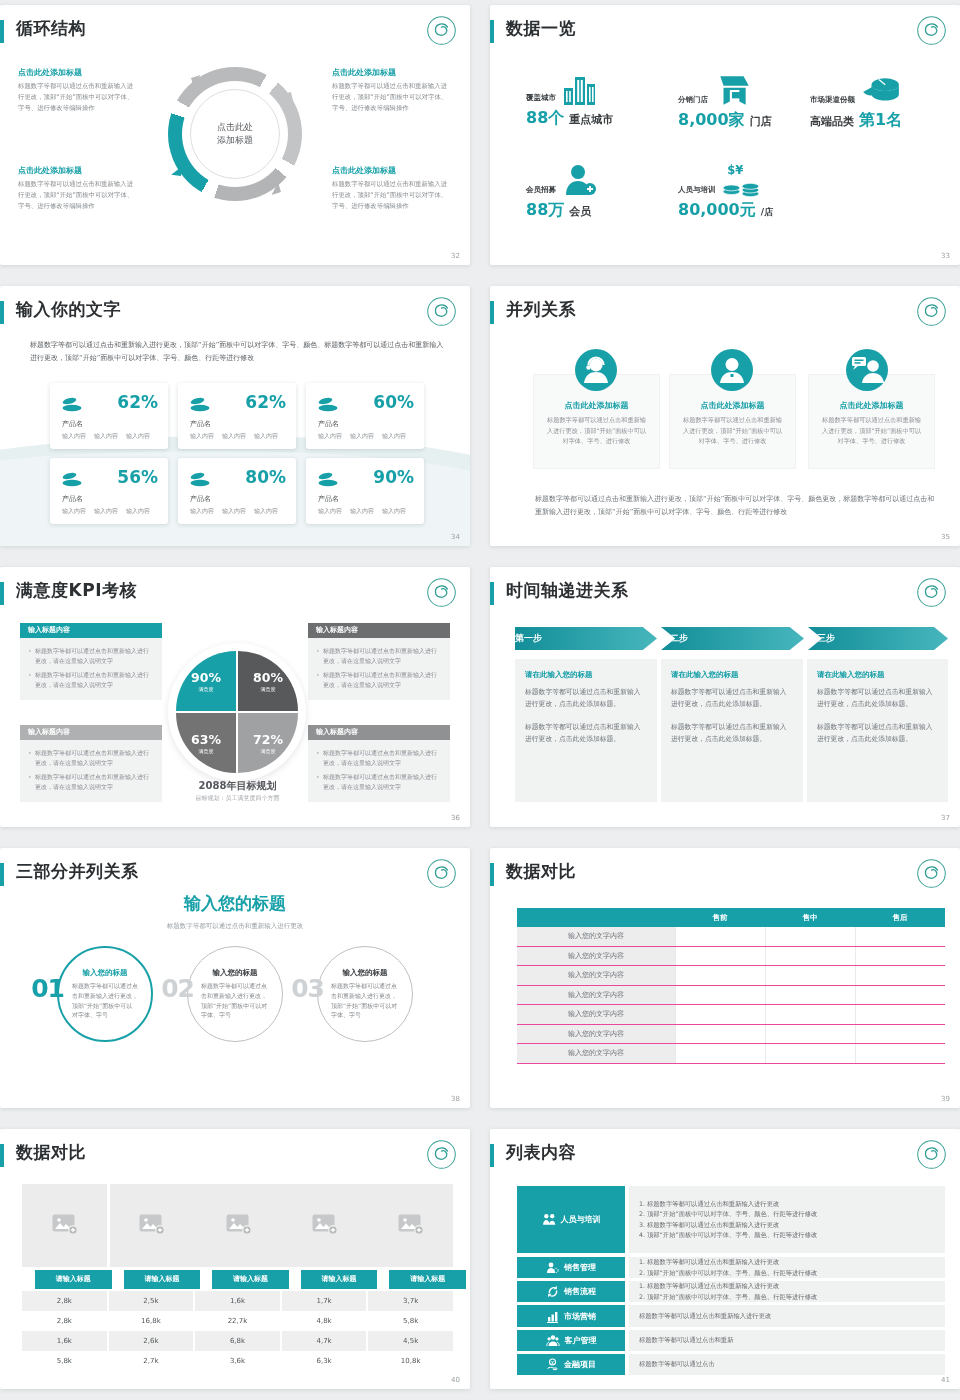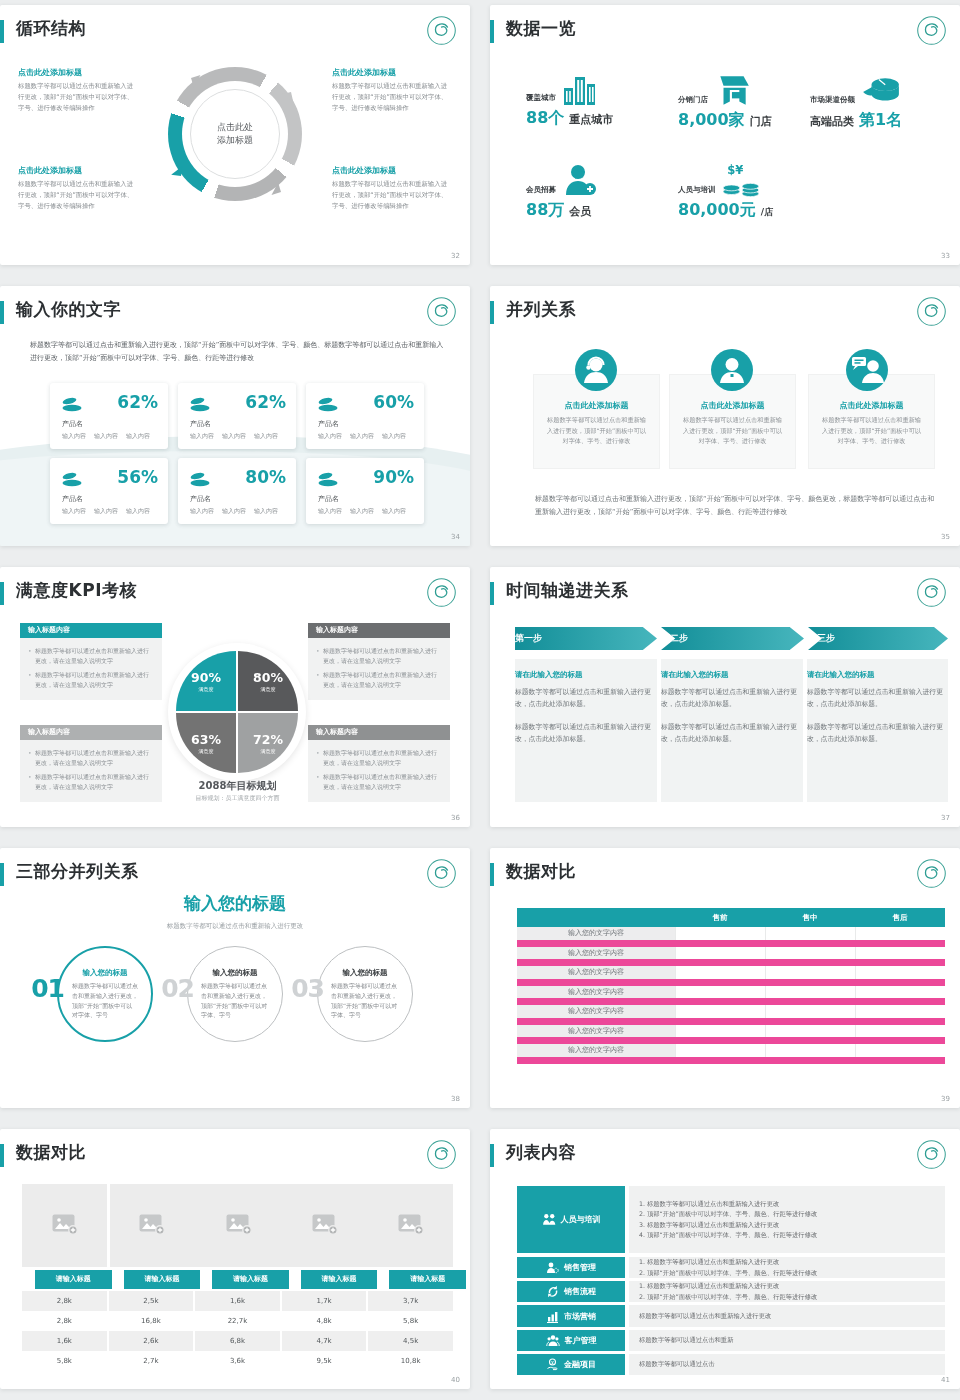--- a/index.html
+++ b/index.html
@@ -55,36 +55,36 @@
 .ki:before{content:"•";position:absolute;left:0;top:0;color:#b0b4b7}
 .pie{position:absolute;left:176px;top:84px;width:122px;height:122px}
 .pieo{position:absolute;inset:-8px;background:#fff;border-radius:50%;box-shadow:0 2px 7px rgba(0,0,0,.10)}
 .q{position:absolute;width:60px;height:60px;color:#fff;display:flex;flex-direction:column;align-items:center;justify-content:center}
 .qp{font-size:12.5px;font-weight:bold}
 .ql{font-size:5px;margin-top:1px}
 .c361{position:absolute;left:130px;width:215px;top:212px;text-align:center;font-size:10px;font-weight:bold;color:#55585c}
 .c362{position:absolute;left:130px;width:215px;top:227px;text-align:center;font-size:6px;color:#a0a5a8}
 
 .arw{position:absolute;top:60px;height:23px;line-height:23px;text-align:left;color:#fff;font-size:9px;font-weight:bold;background:linear-gradient(90deg,#128e98,#47b6bd)}
-.tcard{position:absolute;top:92px;width:142px;height:143px;background:#f1f3f3;padding:11px 0}
+.tcard{position:absolute;top:92px;width:142px;height:143px;background:#f1f3f3;padding:11px 10px}
 .tcard h4{margin:0 0 7px;font-size:7.5px;color:var(--teal)}
 .tcard p{margin:0 0 11px;font-size:6.8px;color:#70767a;line-height:1.75}
 
 .h38{position:absolute;left:0;right:0;top:44px;text-align:center;font-size:17px;font-weight:bold;color:var(--teal);margin:0}
 .sb38{position:absolute;left:0;right:0;top:74px;text-align:center;font-size:6.5px;color:#9aa0a4}
 .cir{position:absolute;top:98px;width:96px;height:96px;border-radius:50%;background:#fff;display:flex;flex-direction:column;justify-content:center;padding:0 13px}
 .cir h5{margin:0 0 3px;font-size:7.5px;text-align:center;color:#3c4043}
 .cir p{margin:0;font-size:6px;color:#85898d;line-height:1.6}
 .no{position:absolute;top:126px;width:40px;text-align:right;font-size:25px;font-weight:bold;letter-spacing:-1px;color:#cfd2d4}
 
 .t39{position:absolute;left:27px;top:60px;width:428px}
 .thead{display:flex;height:19px;background:var(--teal)}
 .th0{width:158px}
 .thc{flex:1;line-height:19px;text-align:center;color:#fff;font-size:7.5px;font-weight:bold}
-.trow{display:flex;height:19.5px;border-bottom:7px solid #ec4899}
+.trow{display:flex;height:19.5px;border-bottom:1px solid #ec4899}
 .td0{width:158px;background:#ededee;font-size:7px;color:#6e7377;display:flex;align-items:center;justify-content:center}
 .tdc{flex:1;border-left:1px solid #e9eaea}
 
 .iz{position:absolute;top:55px;height:83px;background:#ececec}
 .ph{position:absolute;top:85px}
 .h40{position:absolute;left:35px;top:141px;width:431px;display:flex;gap:12px}
 .hc{flex:1;height:19px;line-height:19px;background:var(--teal);color:#fff;text-align:center;font-size:7px;font-weight:bold}
 .r40{position:absolute;left:22px;width:431px;height:20px;display:flex;gap:2px}
 .rc{flex:1;display:flex;align-items:center;justify-content:center;font-size:7px;color:#54595c}
 .odd .rc{background:#efefef}
@@ -600,21 +600,21 @@
         <div class="rc">1,6k</div>
         <div class="rc">2,6k</div>
         <div class="rc">6,8k</div>
         <div class="rc">4,7k</div>
         <div class="rc">4,5k</div>
       </div>
   <div class="r40" style="top:222px">
         <div class="rc">5,8k</div>
         <div class="rc">2,7k</div>
         <div class="rc">3,6k</div>
-        <div class="rc">9,5k</div>
+        <div class="rc">6,3k</div>
         <div class="rc">10,8k</div>
       </div>
   <span class="pg">40</span>
 </section>
 
 <section class="sl">
   <i class="bar"></i>
   <h2 class="st">列表内容</h2>
   <svg class="logo" viewBox="0 0 36 36">
         <circle class="lc" cx="18" cy="18" r="16"></circle>

